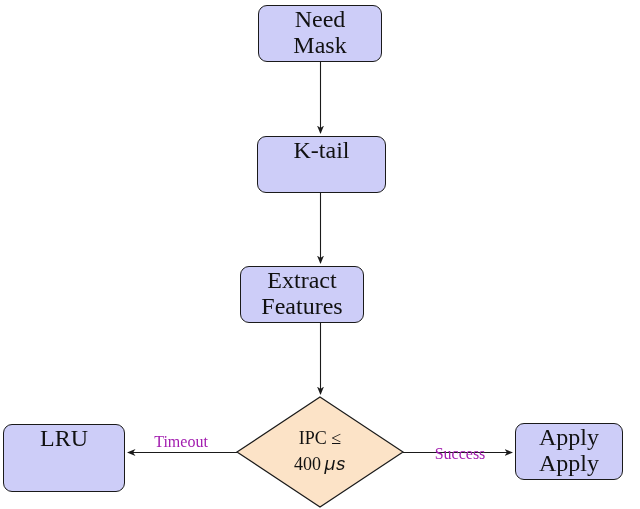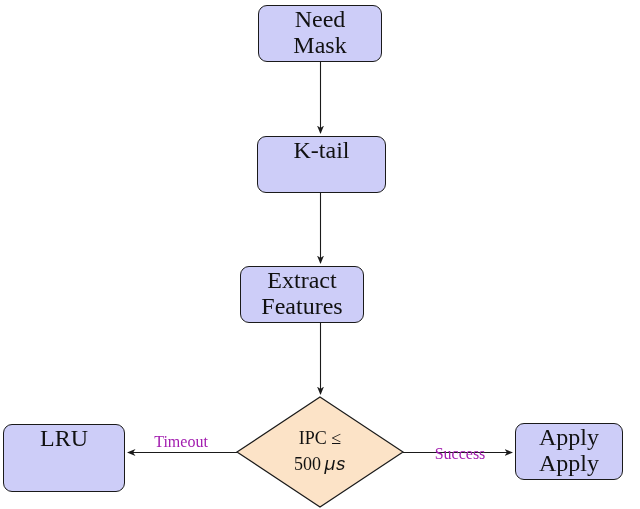--- a/index.html
+++ b/index.html
@@ -88,19 +88,19 @@
     <span>LRU</span>
   </div>
 
   <div class="node node-apply-mask">
     <span>Apply</span>
     <span>Apply</span>
   </div>
 
   <div class="decision-text">
     <div>IPC ≤</div>
-    <div><span>500</span> <span class="unit">µs</span></div>
+    <div><span>400</span> <span class="unit">µs</span></div>
   </div>
 
   <div class="edge-label edge-label-timeout">Timeout</div>
   <div class="edge-label edge-label-success">Success</div>
 
 </div>
 
 </body></html>

